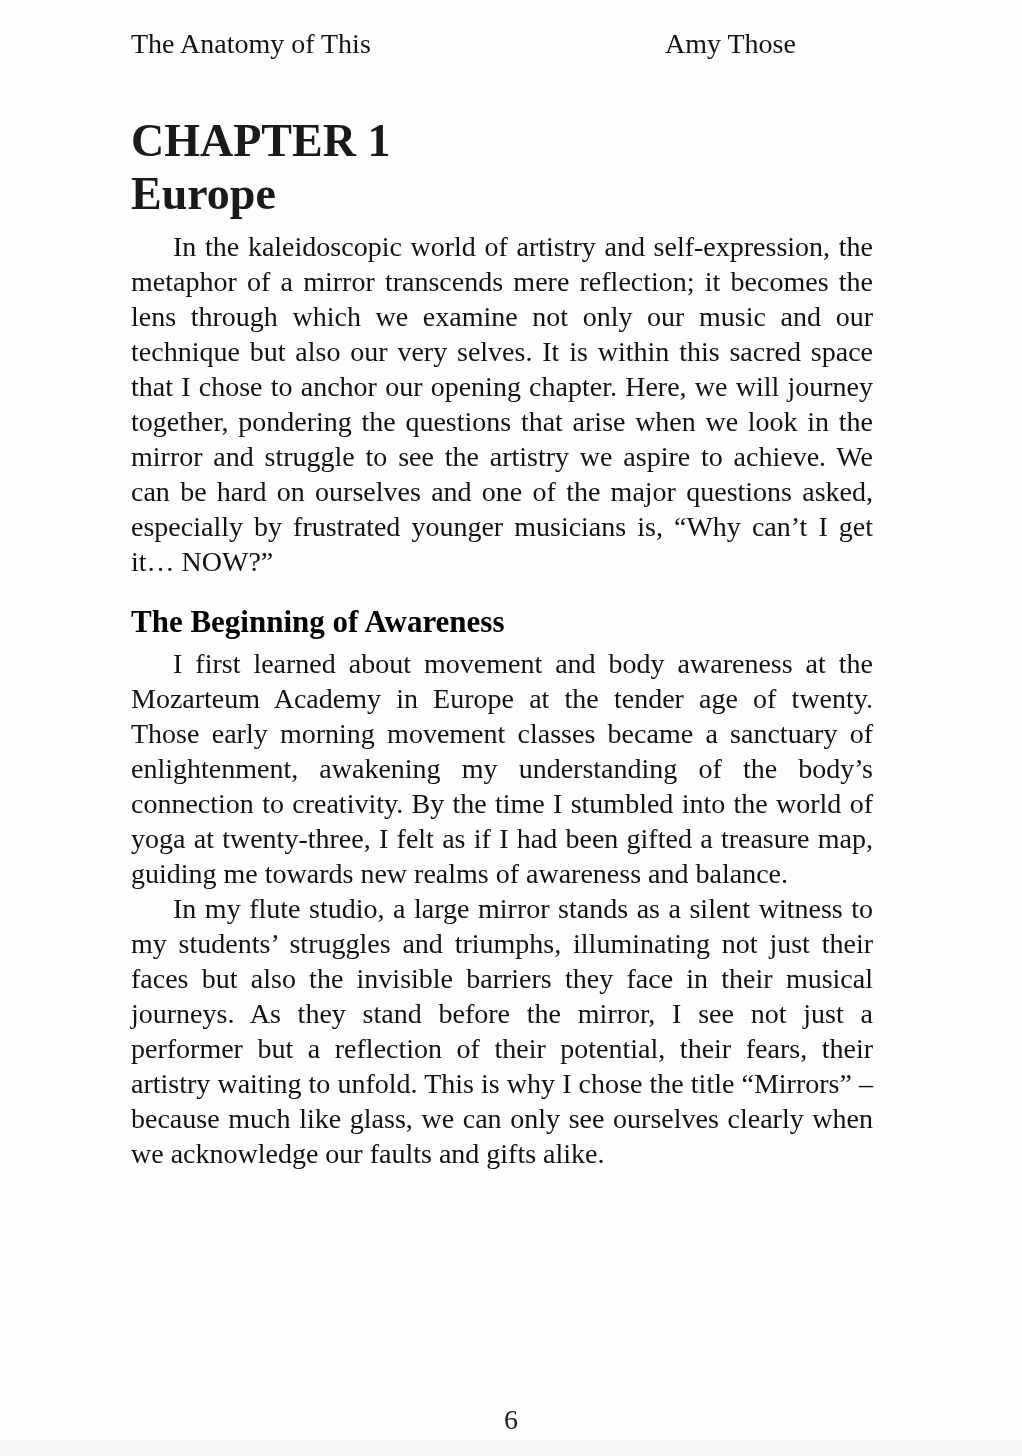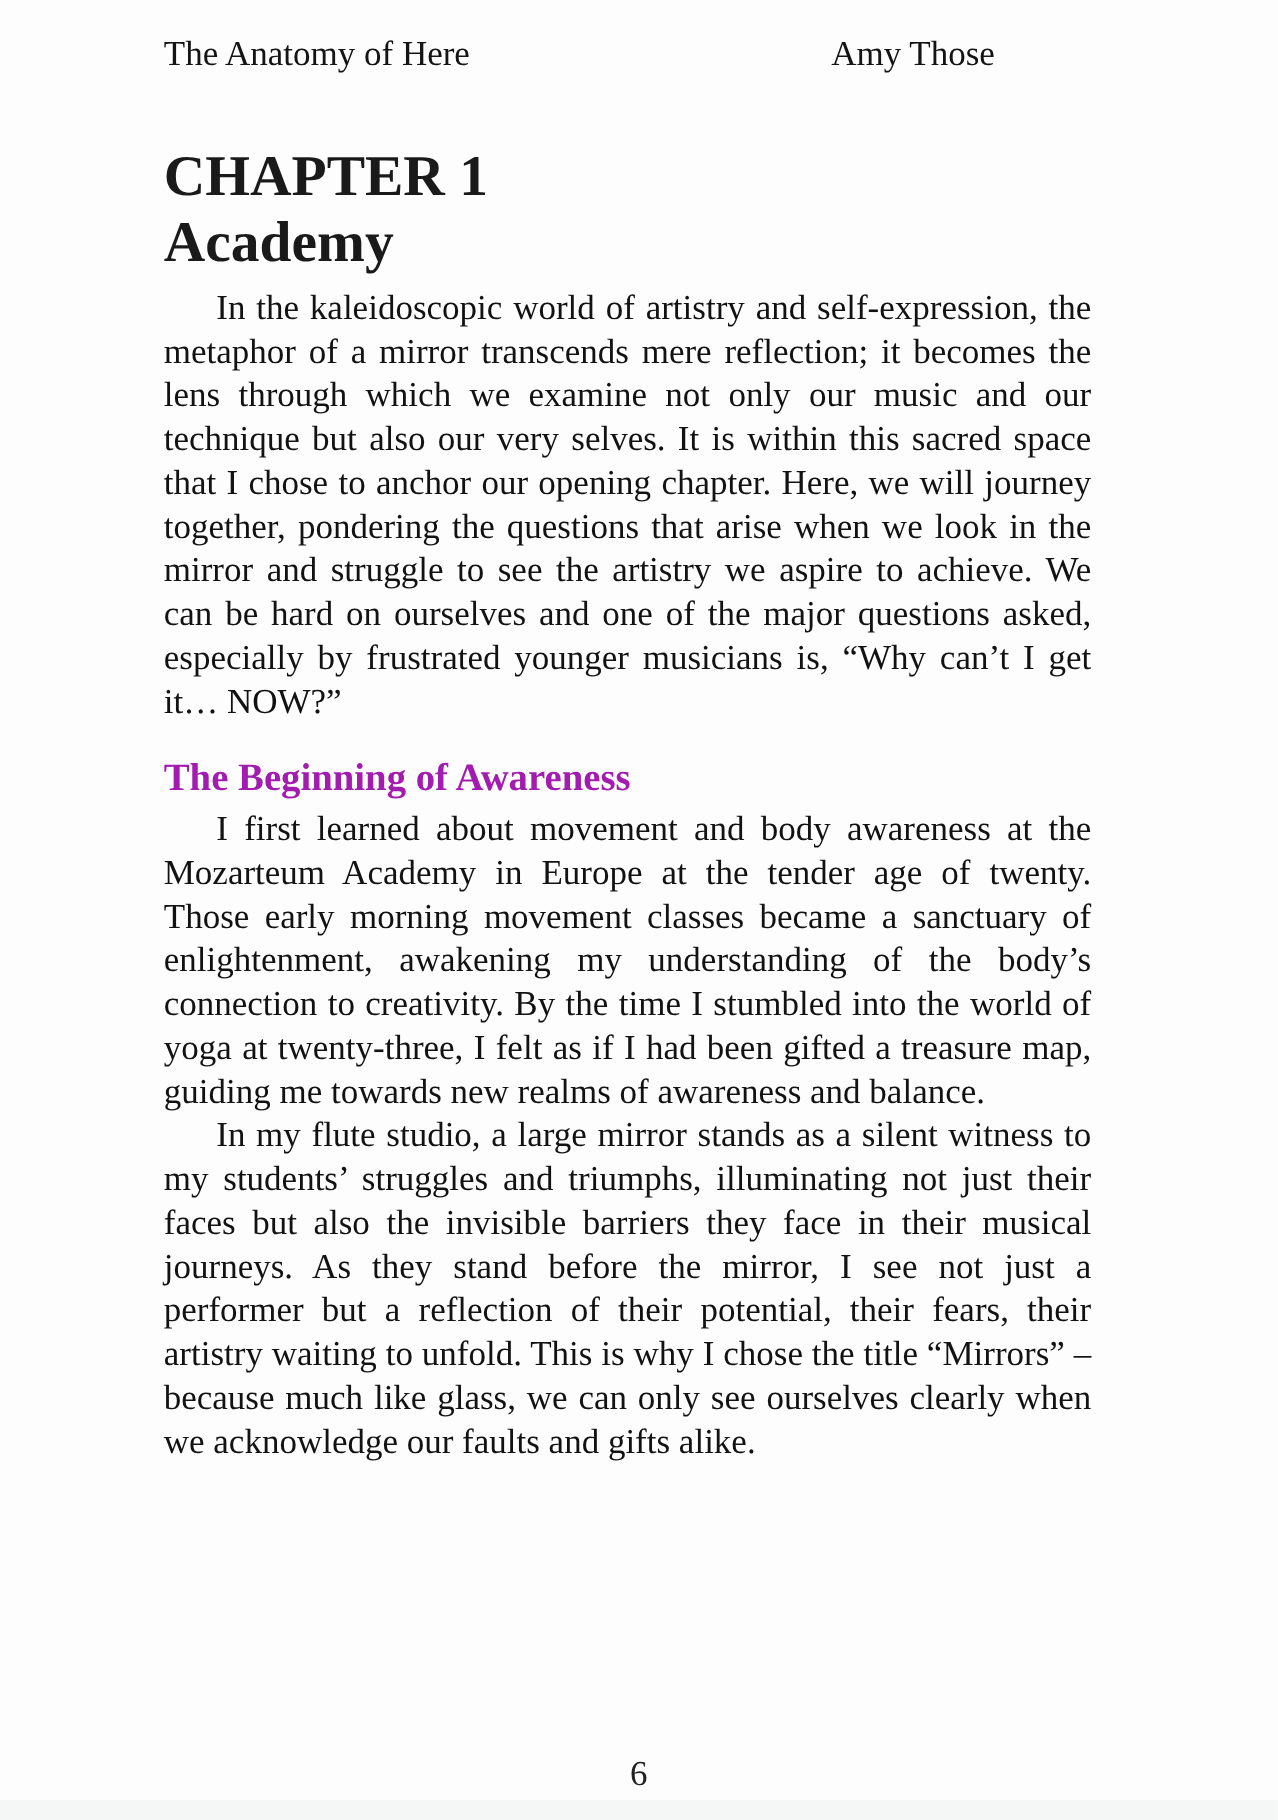--- a/index.html
+++ b/index.html
@@ -54,21 +54,21 @@
   .body-text p {
     margin: 0;
     text-indent: 42px;
   }
 
   .section-heading {
     margin-top: 25px;
     margin-bottom: 7px;
     font-size: 31px;
     font-weight: bold;
-    color: #a21caf;
+    color: #000000;
   }
 
   .page-number {
     position: absolute;
     left: 0;
     bottom: 20px;
     width: 1022px;
     text-align: center;
     font-size: 28px;
     color: #222;
@@ -84,27 +84,27 @@
   }
 </style>
 </head>
 <body>
 
 <div class="page">
 
   <div class="content">
 
     <div class="running-header">
-      <span class="book-title">The Anatomy of Here</span>
+      <span class="book-title">The Anatomy of This</span>
       <span class="author">Amy Those</span>
     </div>
 
     <div class="chapter-heading">
       <div>CHAPTER 1</div>
-      <div>Academy</div>
+      <div>Europe</div>
     </div>
 
     <div class="body-text">
       <p>In the kaleidoscopic world of artistry and self-expression, the metaphor of a mirror transcends mere reflection; it becomes the lens through which we examine not only our music and our technique but also our very selves. It is within this sacred space that I chose to anchor our opening chapter. Here, we will journey together, pondering the questions that arise when we look in the mirror and struggle to see the artistry we aspire to achieve. We can be hard on ourselves and one of the major questions asked, especially by frustrated younger musicians is, “Why can’t I get it… NOW?”</p>
 
       <div class="section-heading">The Beginning of Awareness</div>
 
       <p>I first learned about movement and body awareness at the Mozarteum Academy in Europe at the tender age of twenty. Those early morning movement classes became a sanctuary of enlightenment, awakening my understanding of the body’s connection to creativity. By the time I stumbled into the world of yoga at twenty-three, I felt as if I had been gifted a treasure map, guiding me towards new realms of awareness and balance.</p>
       <p>In my flute studio, a large mirror stands as a silent witness to my students’ struggles and triumphs, illuminating not just their faces but also the invisible barriers they face in their musical journeys. As they stand before the mirror, I see not just a performer but a reflection of their potential, their fears, their artistry waiting to unfold. This is why I chose the title “Mirrors” – because much like glass, we can only see ourselves clearly when we acknowledge our faults and gifts alike.</p>
     </div>

